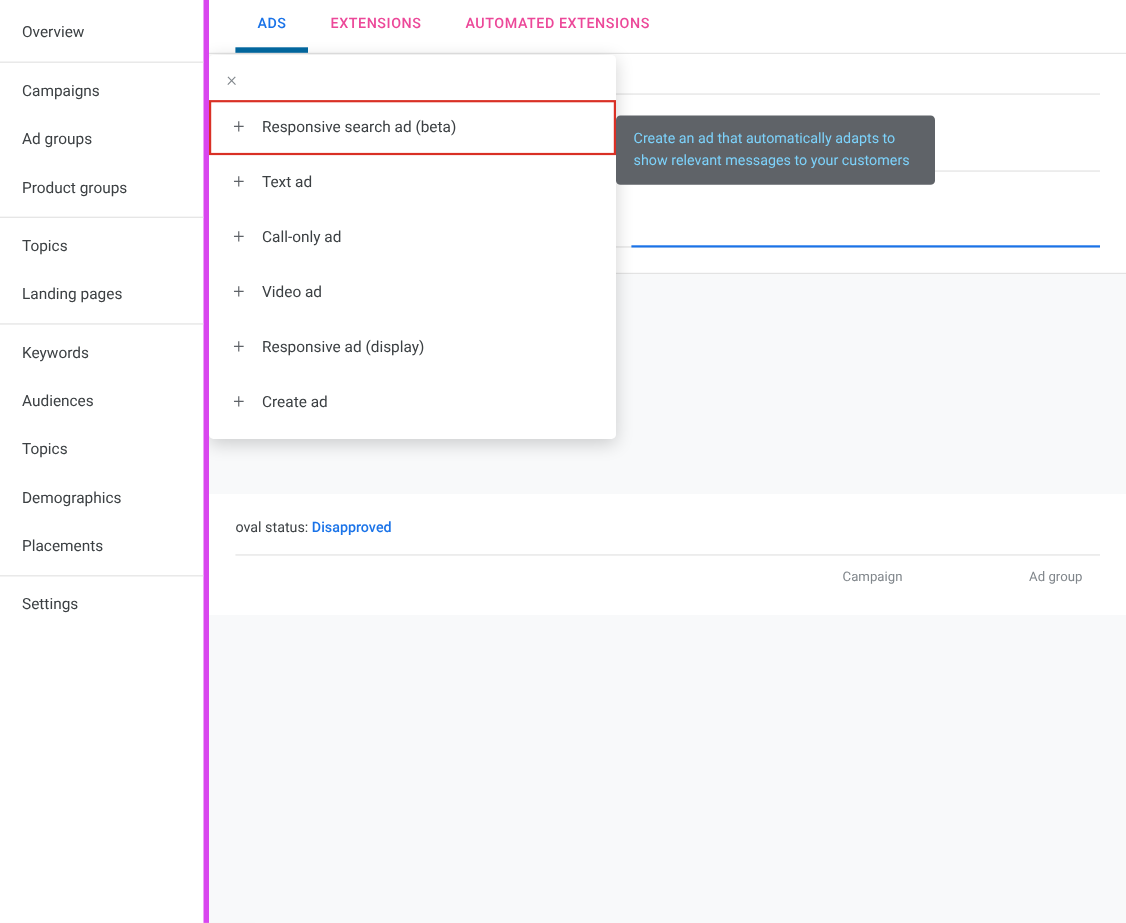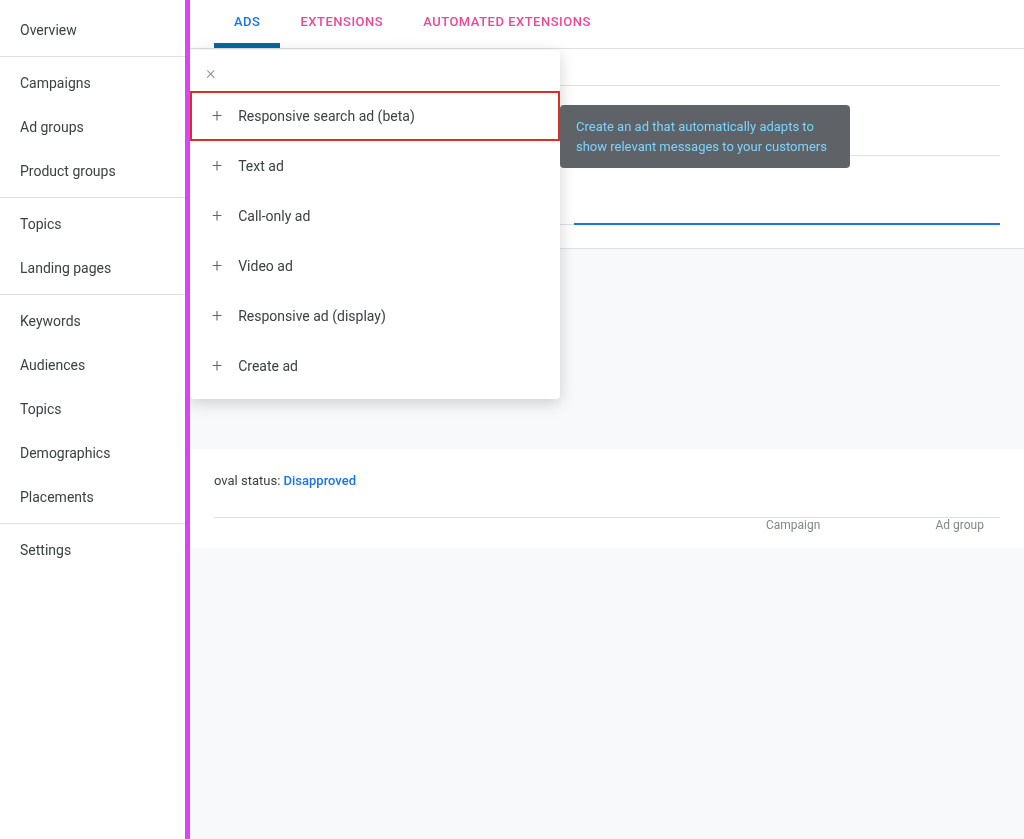--- a/index.html
+++ b/index.html
@@ -170,32 +170,32 @@
     }
 
     
     .content-area {
       padding: 16px 24px;
       background: #fff;
     }
     .approval-row {
       font-size: 13px;
       color: #3c4043;
-      margin-bottom: 29px;
+      margin-bottom: 16px;
       padding-top: 8px;
     }
     .disapproved {
       color: #1a73e8;
       font-weight: 500;
     }
     .table-header {
       display: flex;
       font-size: 12px;
       color: #80868b;
-      padding: 0 0;
+      padding: 12px 0;
       border-top: 1px solid #e0e0e0;
     }
     .table-header-cell {
       flex: 1;
       text-align: right;
       padding-right: 16px;
     }
     .table-header-cell:first-child {
       flex: 3;
       text-align: left;

